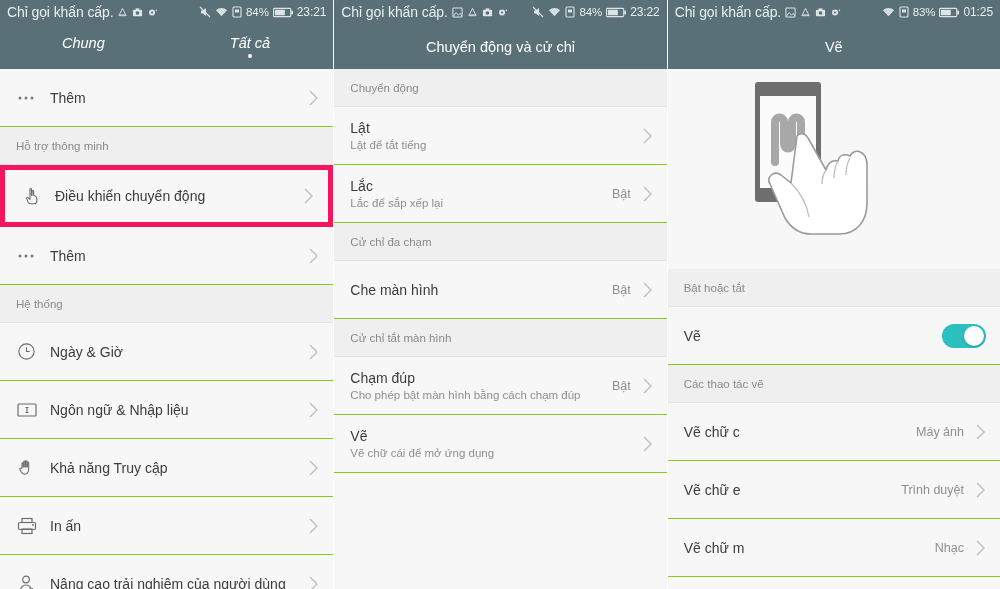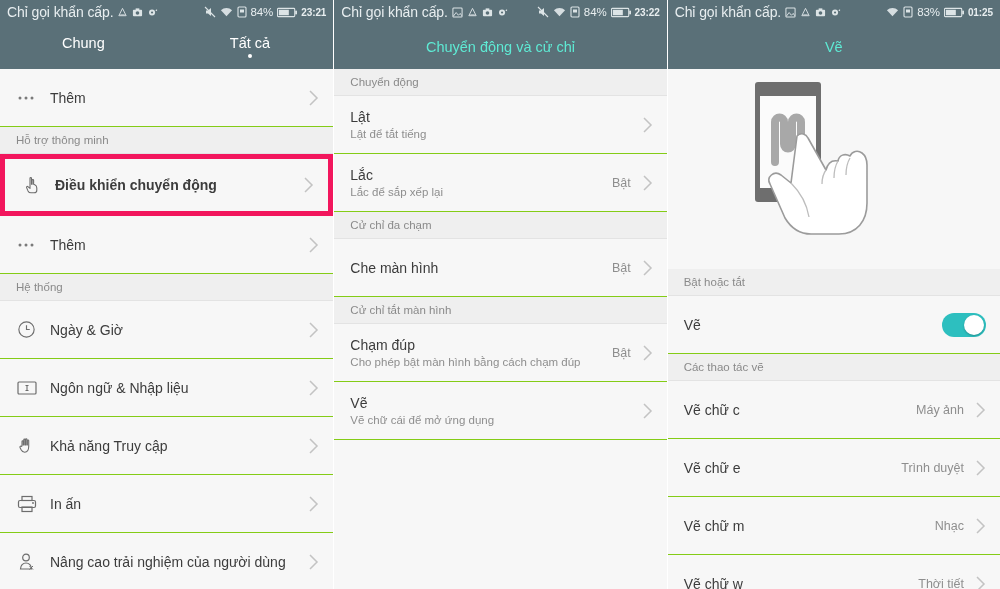--- a/index.html
+++ b/index.html
@@ -17,59 +17,59 @@
     height: 24px; background: #5a7078; color: #e8eef0;
     display: flex; align-items: center; padding: 0 7px;
     font-size: 11.5px; letter-spacing: -0.1px; white-space: nowrap;
   }
   .sb-left { display: flex; align-items: center; gap: 4px; }
   .sb-left .carrier { font-size: 14px; }
   .sb-right { margin-left: auto; display: flex; align-items: center; gap: 4px; }
   .sb-ico { display: inline-flex; align-items: center; justify-content: center; opacity: .92; }
   .sb-ico svg { display: block; }
   .sb-batt { font-size: 11.5px; }
-  .sb-time { font-size: 10px; font-weight: bold; }
+  .sb-time { font-size: 12px; }
 
   
   .titlebar {
-    height: 45px; background: #5a7078; color: #5eead4;
+    height: 45px; background: #5a7078; color: #ffffff;
     display: flex; align-items: center; justify-content: center;
     font-size: 14.5px; position: relative;
   }
   .tabs { height: 45px; background: #5a7078; display: flex; }
   .tab {
     flex: 1; display: flex; flex-direction: column; align-items: center; justify-content: center;
-    color: #ffffff; font-size: 14.5px; position: relative; gap: 3px;
+    color: #ffffff; font-size: 14.5px; position: relative; gap: 3px; font-style: italic;
   }
   .tab .dot { width: 4px; height: 4px; border-radius: 50%; background: #ffffff; }
   .tab .dot.hidden { visibility: hidden; }
 
   
   .list { background: #f7f7f7; }
   .section-head {
     background: #efefef; color: #8a8a8a; font-size: 11.5px;
-    padding: 0 16px; height: 27px; display: flex; align-items: center;
+    padding: 0 16px; height: 38px; display: flex; align-items: center;
     border-bottom: 1px solid #e3e3e3;
   }
   .row {
     background: #f7f7f7; display: flex; align-items: center;
     padding: 0 14px 0 16px; min-height: 58px;
     border-bottom: 1px solid #84cc16; position: relative;
   }
   .row .ico { width: 34px; flex: none; display: flex; align-items: center; color: #6d6d6d; }
   .row .ico svg { display: block; }
   .row .txt { flex: 1; display: flex; flex-direction: column; justify-content: center; gap: 3px; min-width: 0; }
   .row .t1 { font-size: 14px; color: #3c3c3c; }
   .row .t2 { font-size: 11.5px; color: #8e8e8e; }
   .row .val { font-size: 12.5px; color: #8e8e8e; margin-left: 8px; white-space: nowrap; }
   .chev { width: 22px; flex: none; display: flex; align-items: center; justify-content: flex-end; color: #c3c3c3; }
   .chev svg { display: block; }
 
   
-  .hl-wrap { padding: 0; position: relative; font-weight: bold; }
+  .hl-wrap { padding: 0; position: relative; }
   .hl-wrap .row { border: 5px solid var(--hl, #f2165d); border-bottom-width: 5px; min-height: 62px; }
 
   
   .toggle {
     width: 44px; height: 24px; border-radius: 12px; background: var(--tg, #2dbfbf);
     position: relative; flex: none;
   }
   .toggle .knob {
     position: absolute; top: 2px; right: 2px; width: 20px; height: 20px;
     border-radius: 50%; background: #ffffff; box-shadow: 0 1px 2px rgba(0,0,0,.25);

